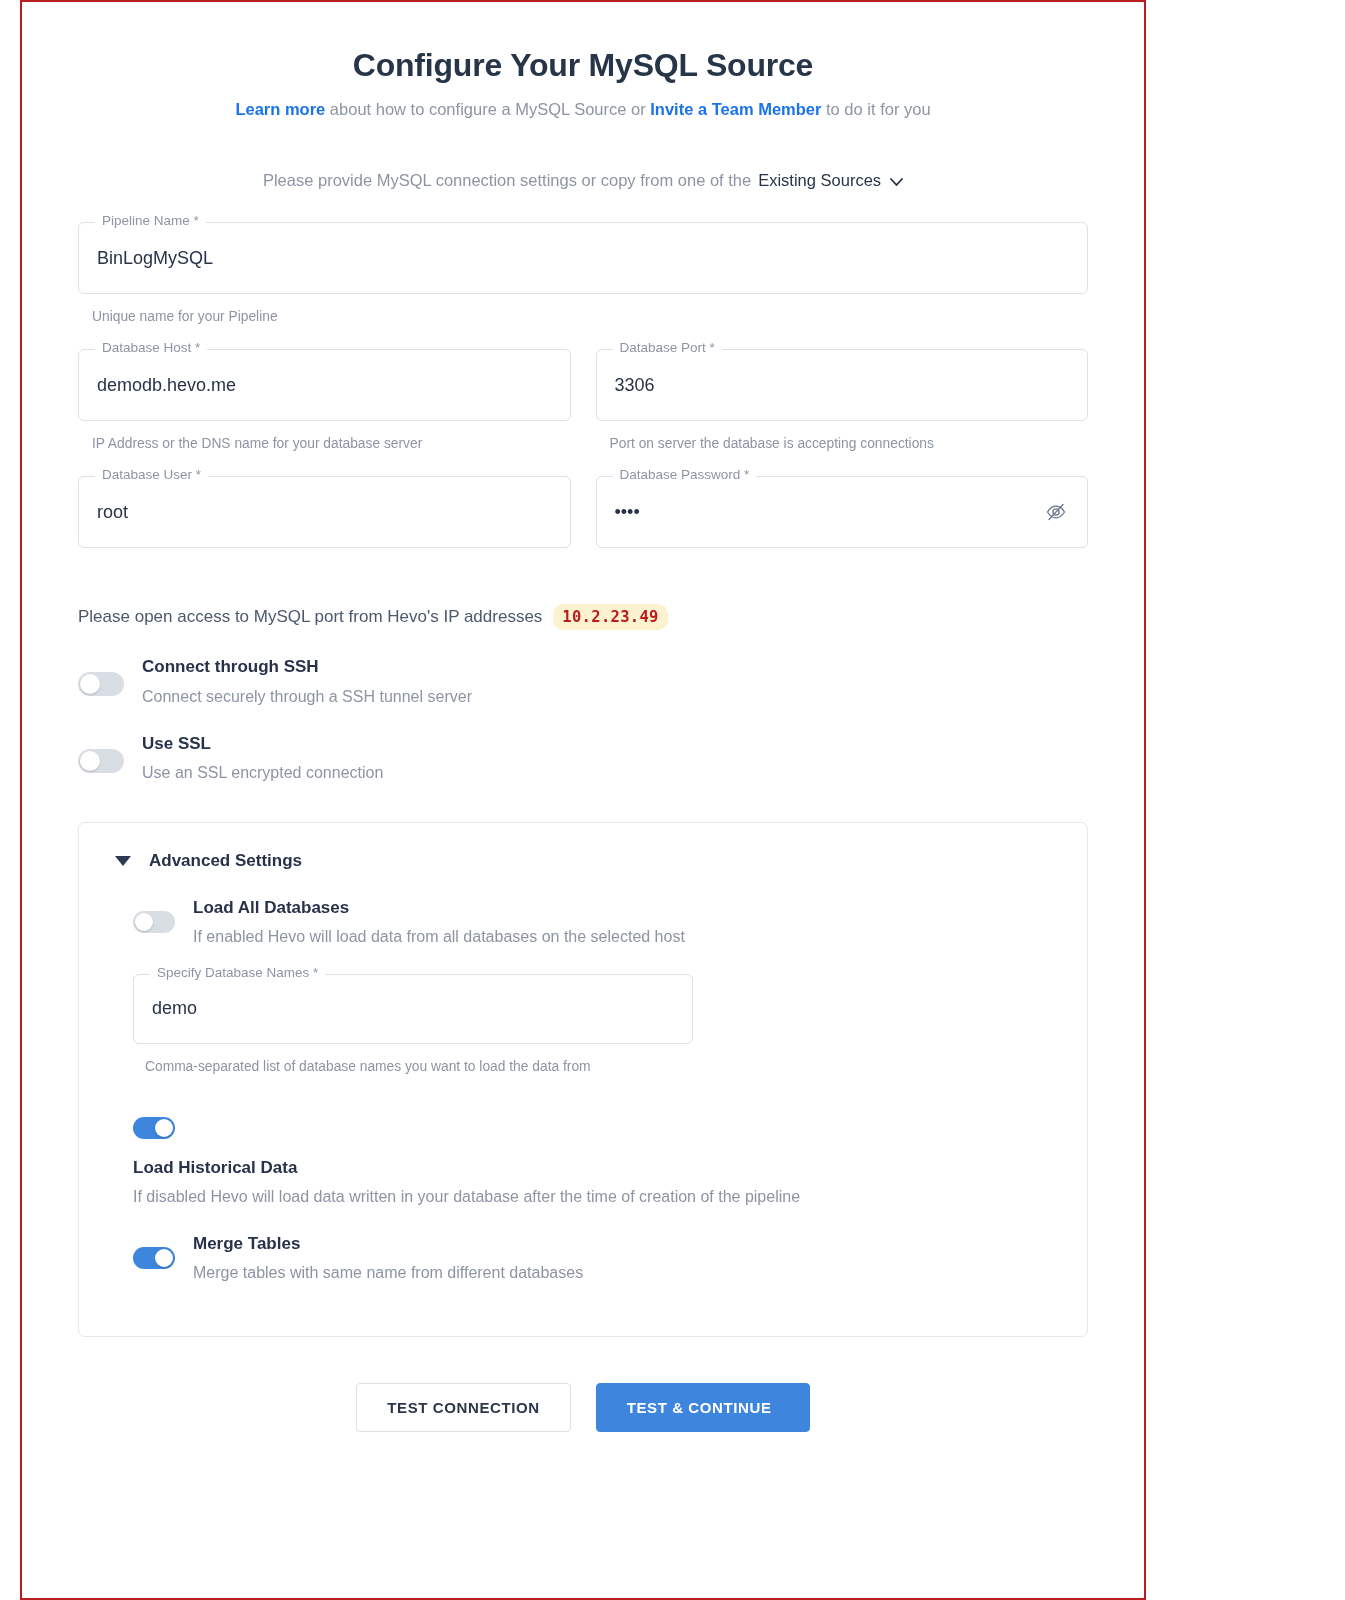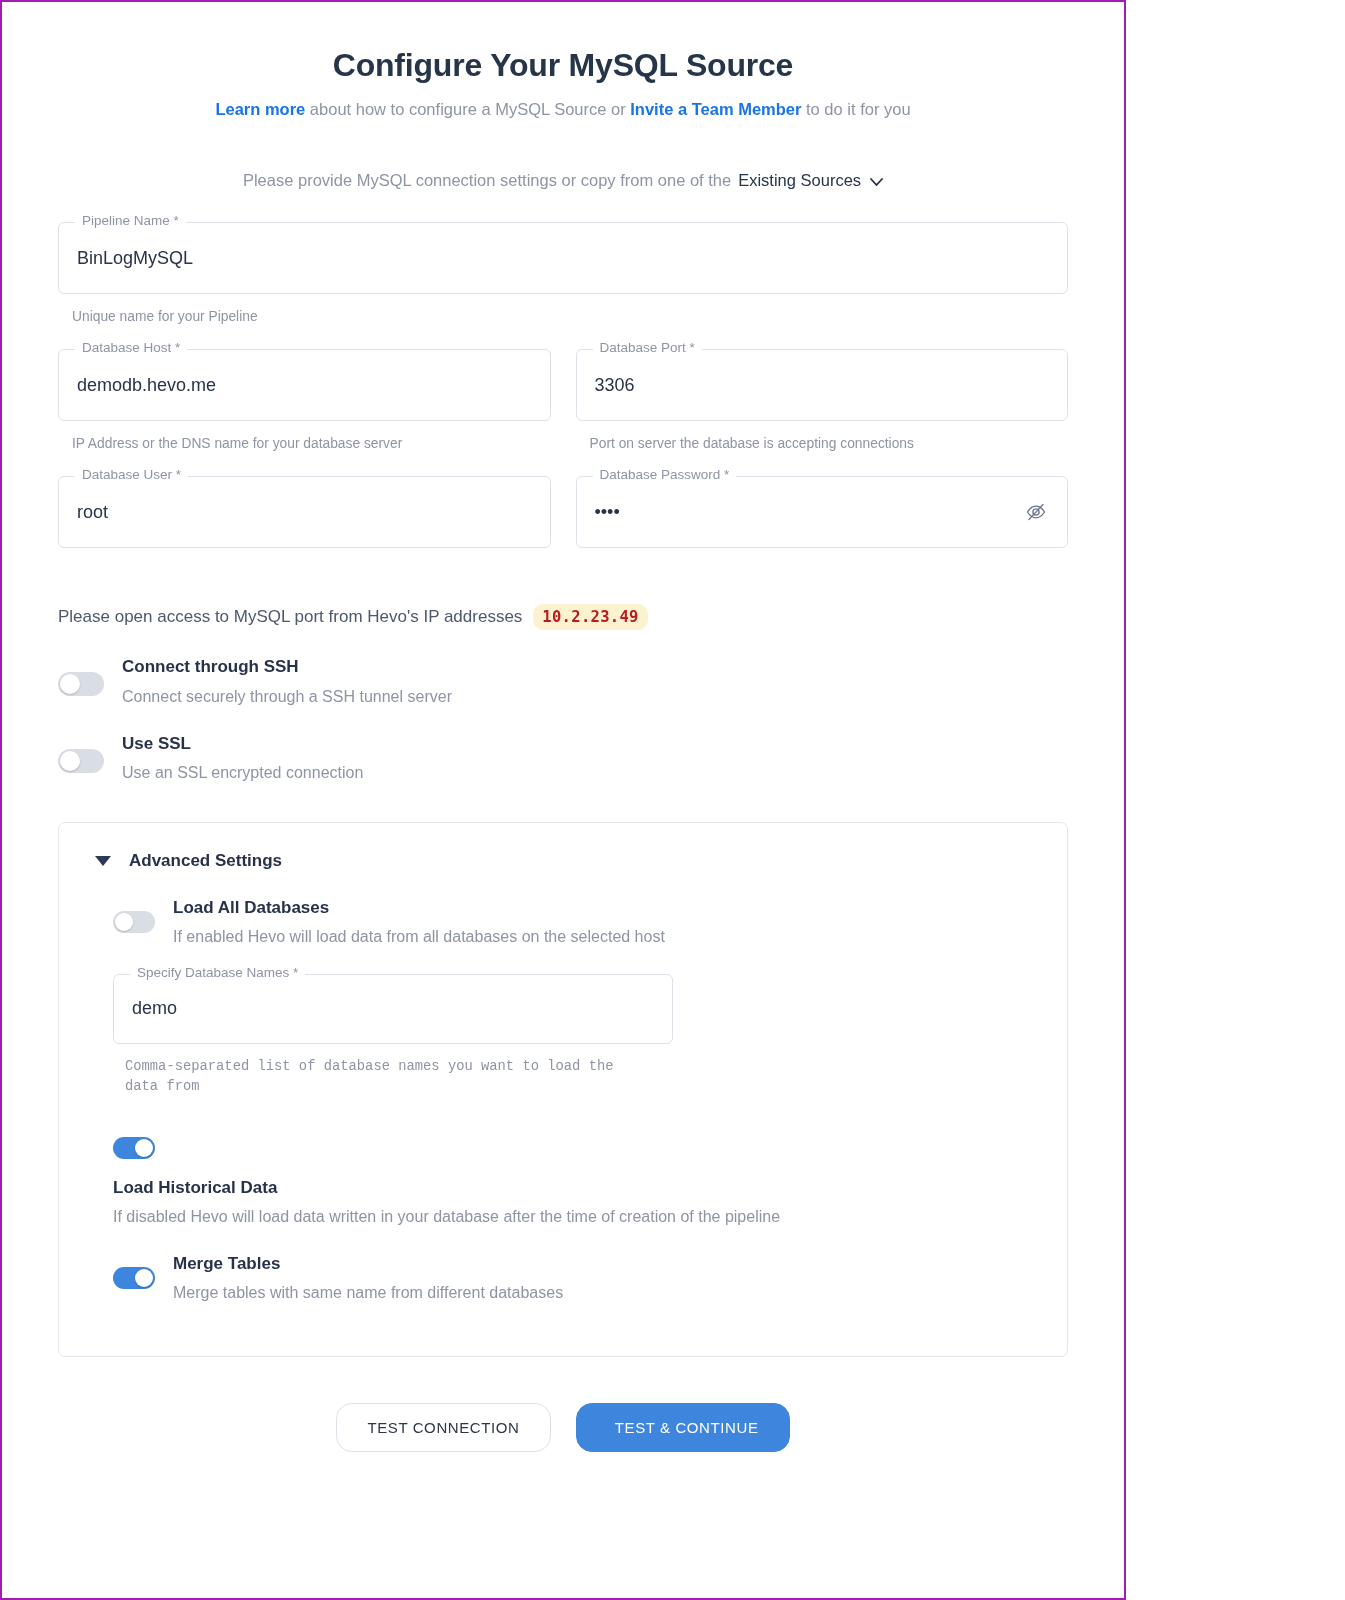--- a/index.html
+++ b/index.html
@@ -11,23 +11,24 @@
   body {
     width: 1345px;
     height: 1600px;
     font-family: "Liberation Sans", sans-serif;
     color: #2b3648;
     overflow: hidden;
   }
   .page-frame {
     width: 1126px;
     height: 1600px;
-    border: 2px solid #a21caf;
+    border: 2px solid #b91c1c;
     background: #ffffff;
     position: relative;
+    margin-left: 20px;
   }
   .content {
     position: absolute;
     left: 0; top: 0; right: 0; bottom: 0;
     padding: 28px 56px 0 56px;
   }
 
   
   .page-title {
     text-align: center;
@@ -214,41 +215,41 @@
     border-right: 8px solid transparent;
     border-top: 10px solid #2c3854;
   }
   .adv-title {
     font-size: 17px;
     font-weight: bold;
     color: #27324a;
   }
   .adv-body { padding-left: 24px; margin-top: 26px; }
   .adv-body .fieldset { height: 70px; max-width: 560px; }
-  .adv-body .helper { margin-left: 12px; max-width: 520px; font-family: Liberation Mono, monospace; }
+  .adv-body .helper { margin-left: 12px; max-width: 520px; }
 
   
   .btn-row {
     display: flex;
     justify-content: center;
     gap: 25px;
     margin-top: 46px;
   }
   .btn {
     font-size: 15px;
-    font-weight: normal;
+    font-weight: bold;
     letter-spacing: 0.6px;
     padding: 15px 30px;
-    border-radius: 16px;
+    border-radius: 4px;
     cursor: pointer;
     border: 1px solid #dde1e8;
     background: #ffffff;
     color: #2b3648;
     min-width: 214px;
-    text-align: right;
+    text-align: left;
   }
   .btn.primary {
     background: #3d85dd;
     border-color: #3d85dd;
     color: #ffffff;
   }
 </style>
 </head>
 <body>
 

